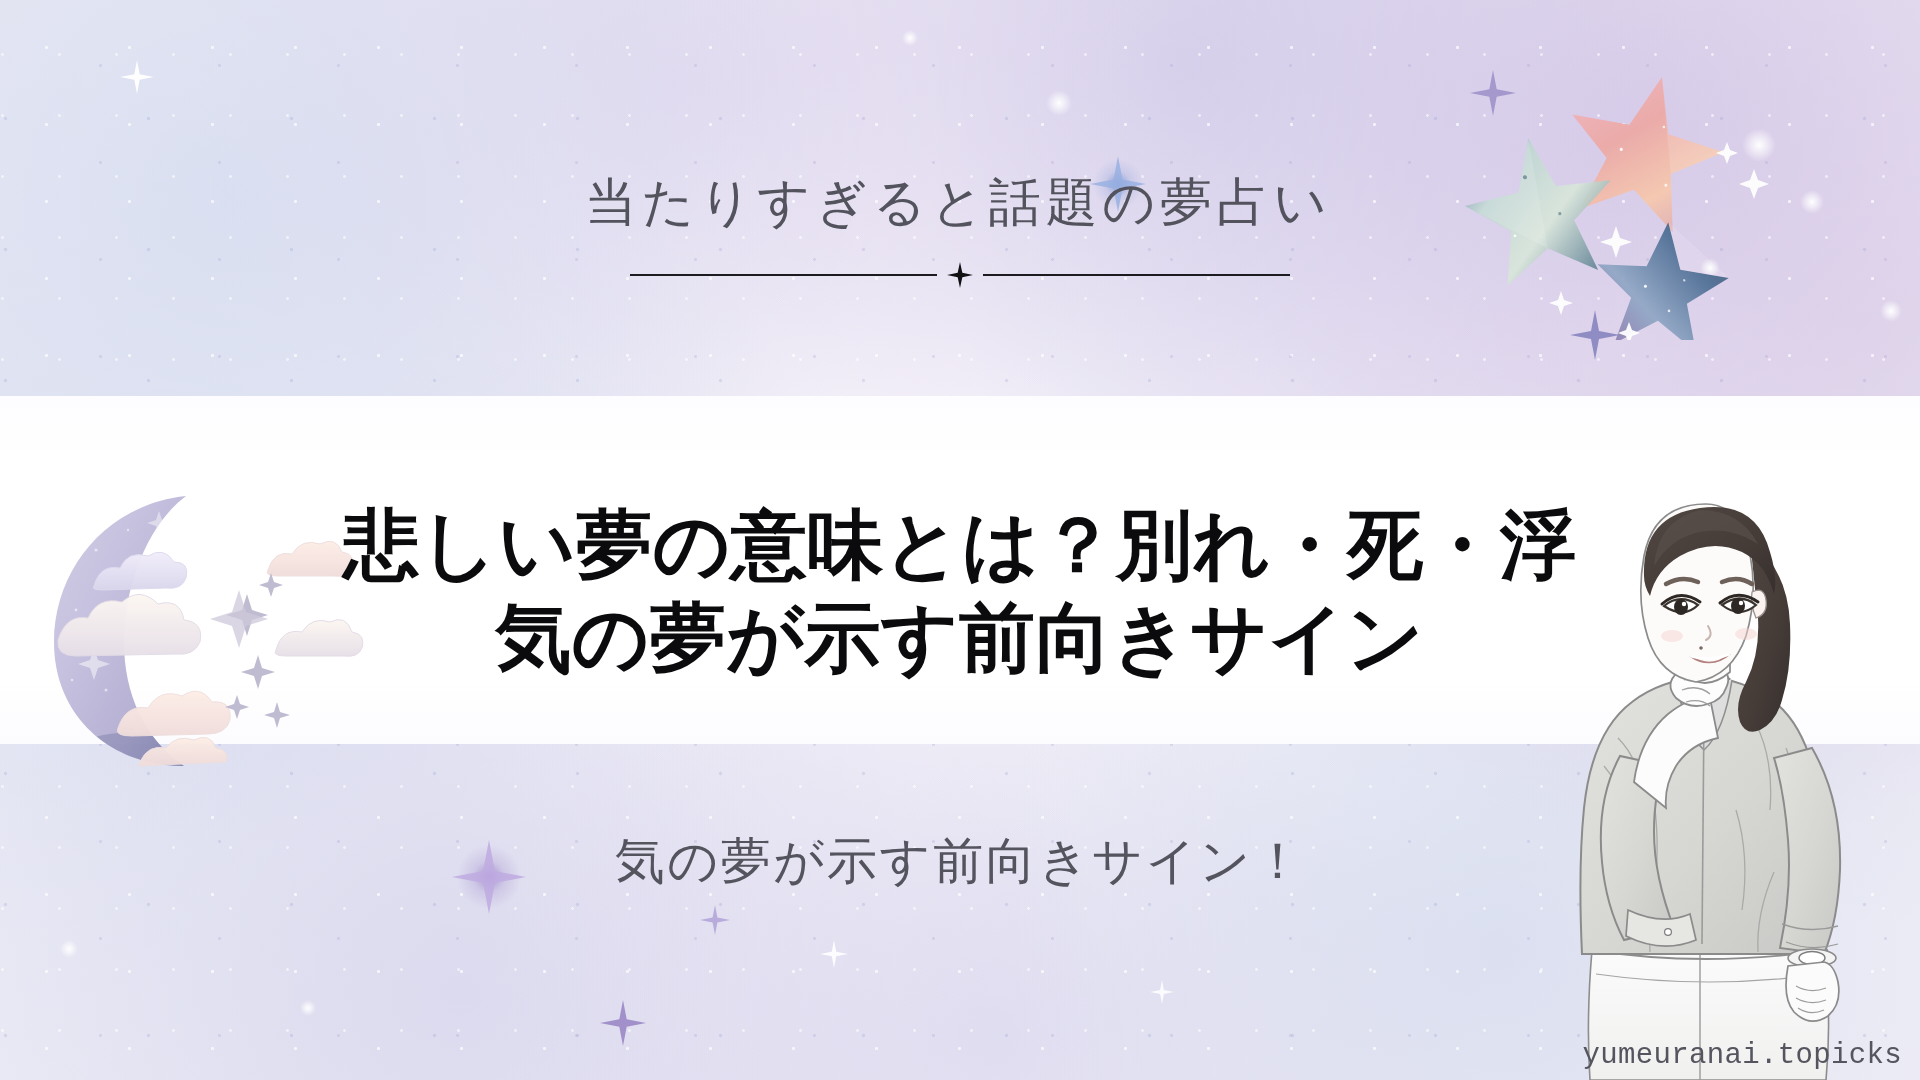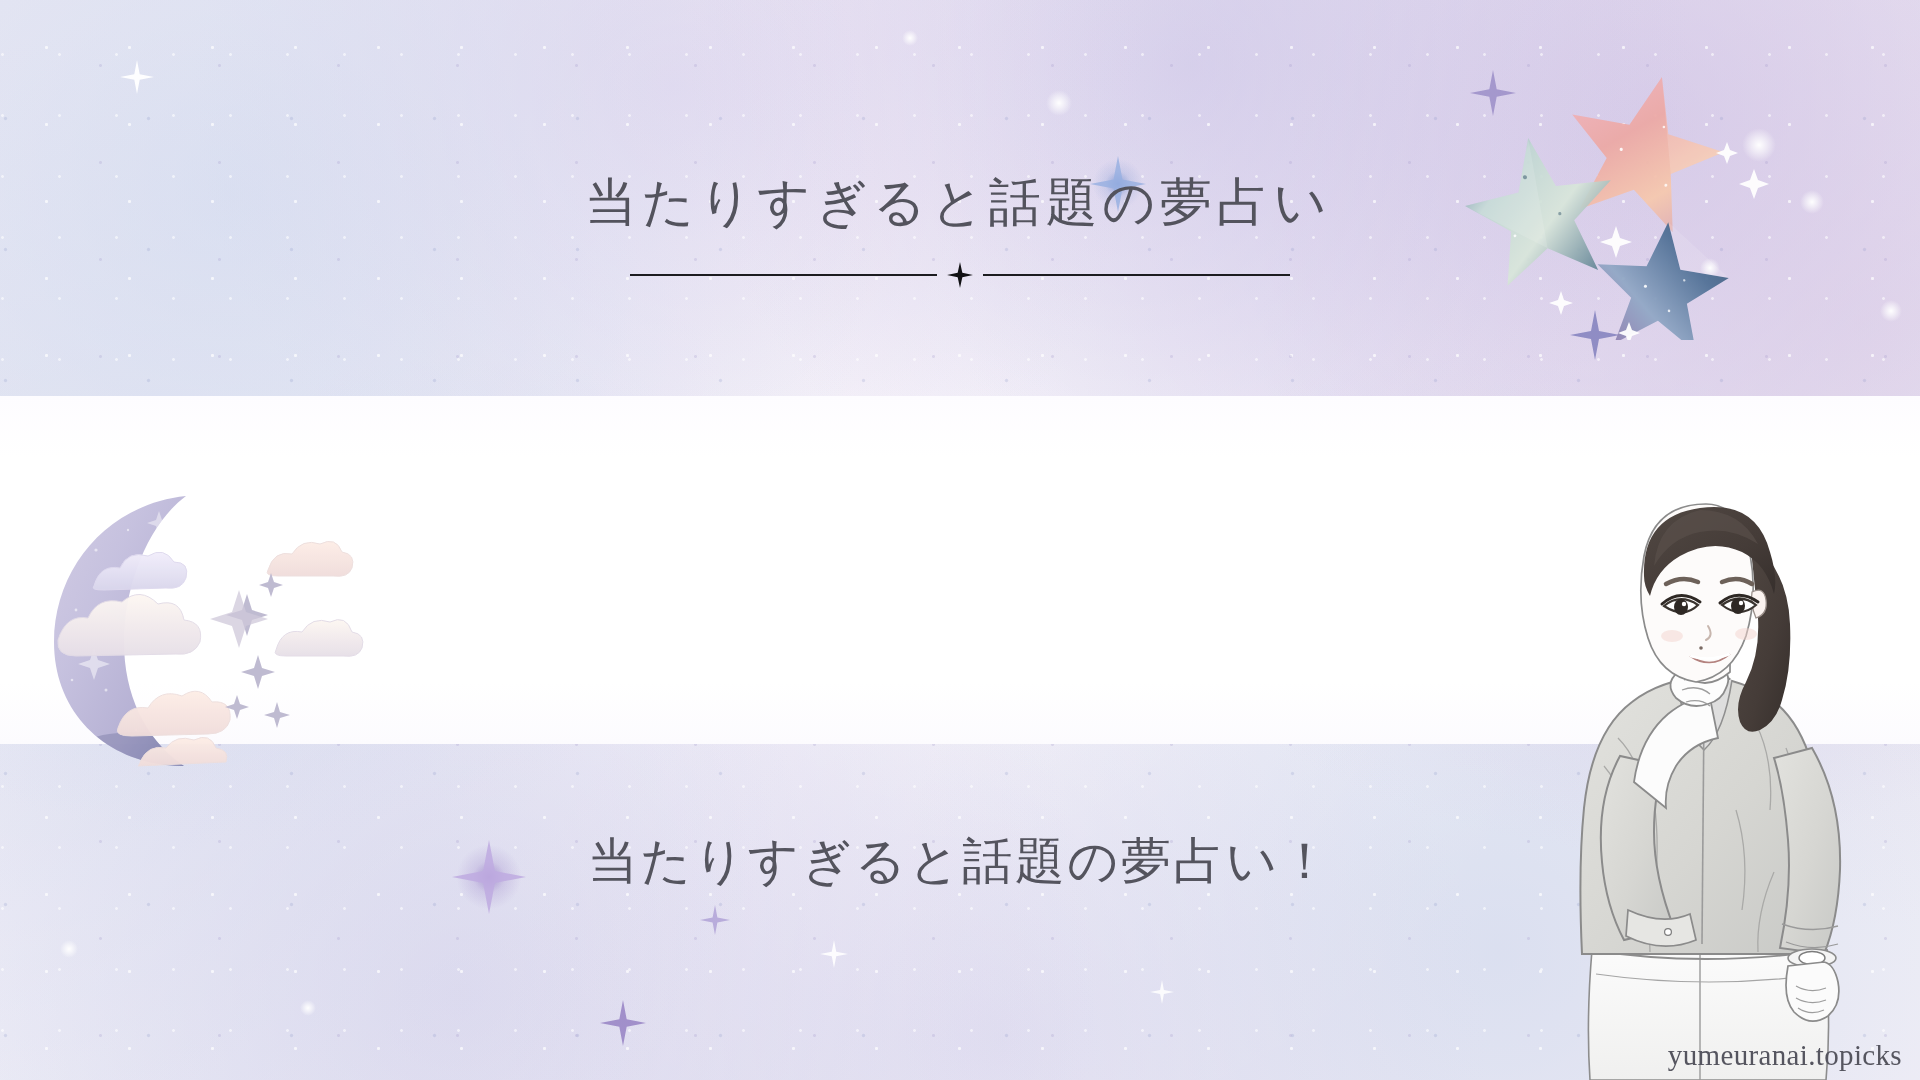--- a/index.html
+++ b/index.html
@@ -100,21 +100,21 @@
 
   
   #stars{position:absolute;left:1440px;top:50px;width:380px;height:290px;z-index:4;}
 
   
   #person{position:absolute;right:0px;bottom:0px;width:420px;height:600px;z-index:5;}
 
   
   #watermark{
     position:absolute;right:18px;bottom:8px;z-index:9;
-    font-family:Liberation Serif, serif;
+    font-family:Liberation Mono, monospace;
     font-size:29px;color:#55555f;letter-spacing:.012em;
   }
 </style>
 </head>
 <body>
 
 <div id="stage">
 
   <div class="starfield sf1"></div>
   <div class="starfield sf2"></div>
@@ -279,22 +279,26 @@
   </div>
 
   <div id="divider">
     <span class="ln"></span>
     <span class="dia"></span>
     <span class="ln"></span>
   </div>
 
   <div id="whiteband"></div>
 
-
-  <div id="tagline">当たりすぎると話題の夢占い！</div>
+  <h1 id="maintitle">
+    <span class="l">悲しい夢の意味とは？別れ・死・浮</span>
+    <span class="l">気の夢が示す前向きサイン</span>
+  </h1>
+
+  <div id="tagline">気の夢が示す前向きサイン！</div>
 
   <svg id="person" viewBox="0 0 420 600">
     <defs>
       <linearGradient id="pbg" x1="0" y1="0" x2="0" y2="1">
         <stop offset="0%" stop-color="#ffffff" stop-opacity="0"></stop>
         <stop offset="100%" stop-color="#ffffff" stop-opacity="0"></stop>
       </linearGradient>
       <linearGradient id="blouse" x1="0" y1="0" x2="1" y2="1">
         <stop offset="0%" stop-color="#e2e2de"></stop>
         <stop offset="55%" stop-color="#d6d6d2"></stop>

